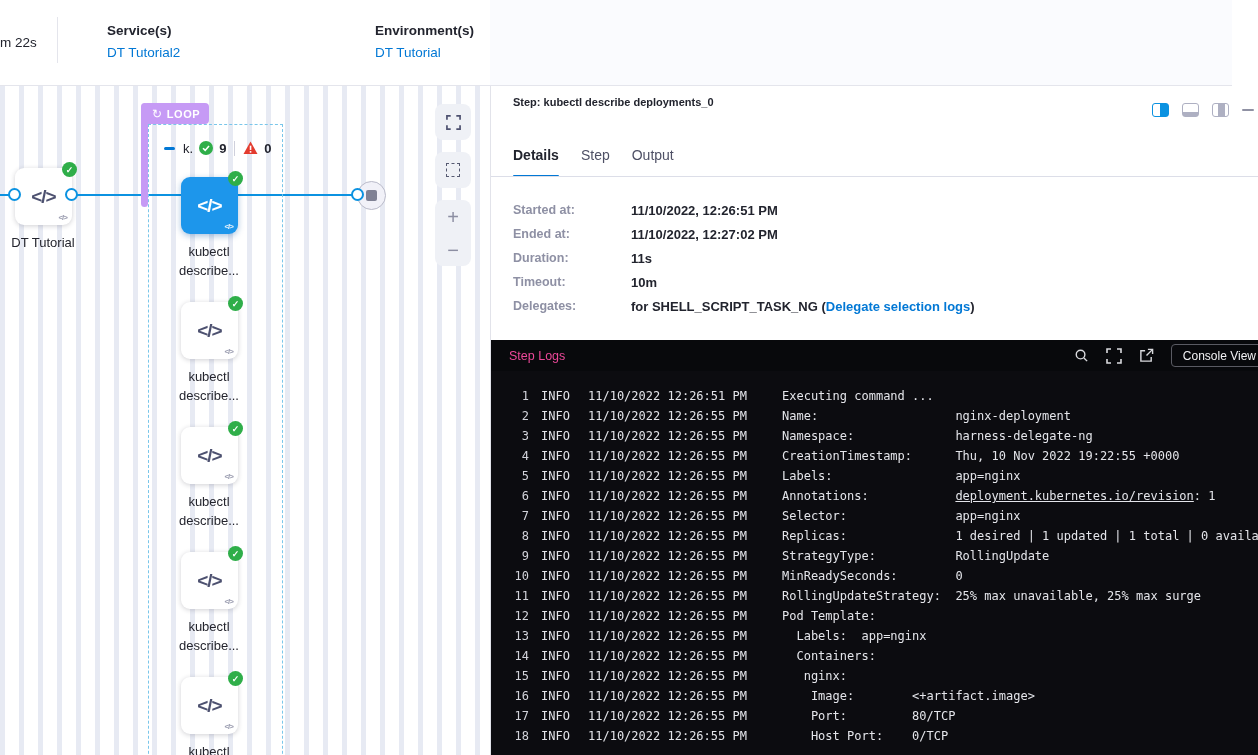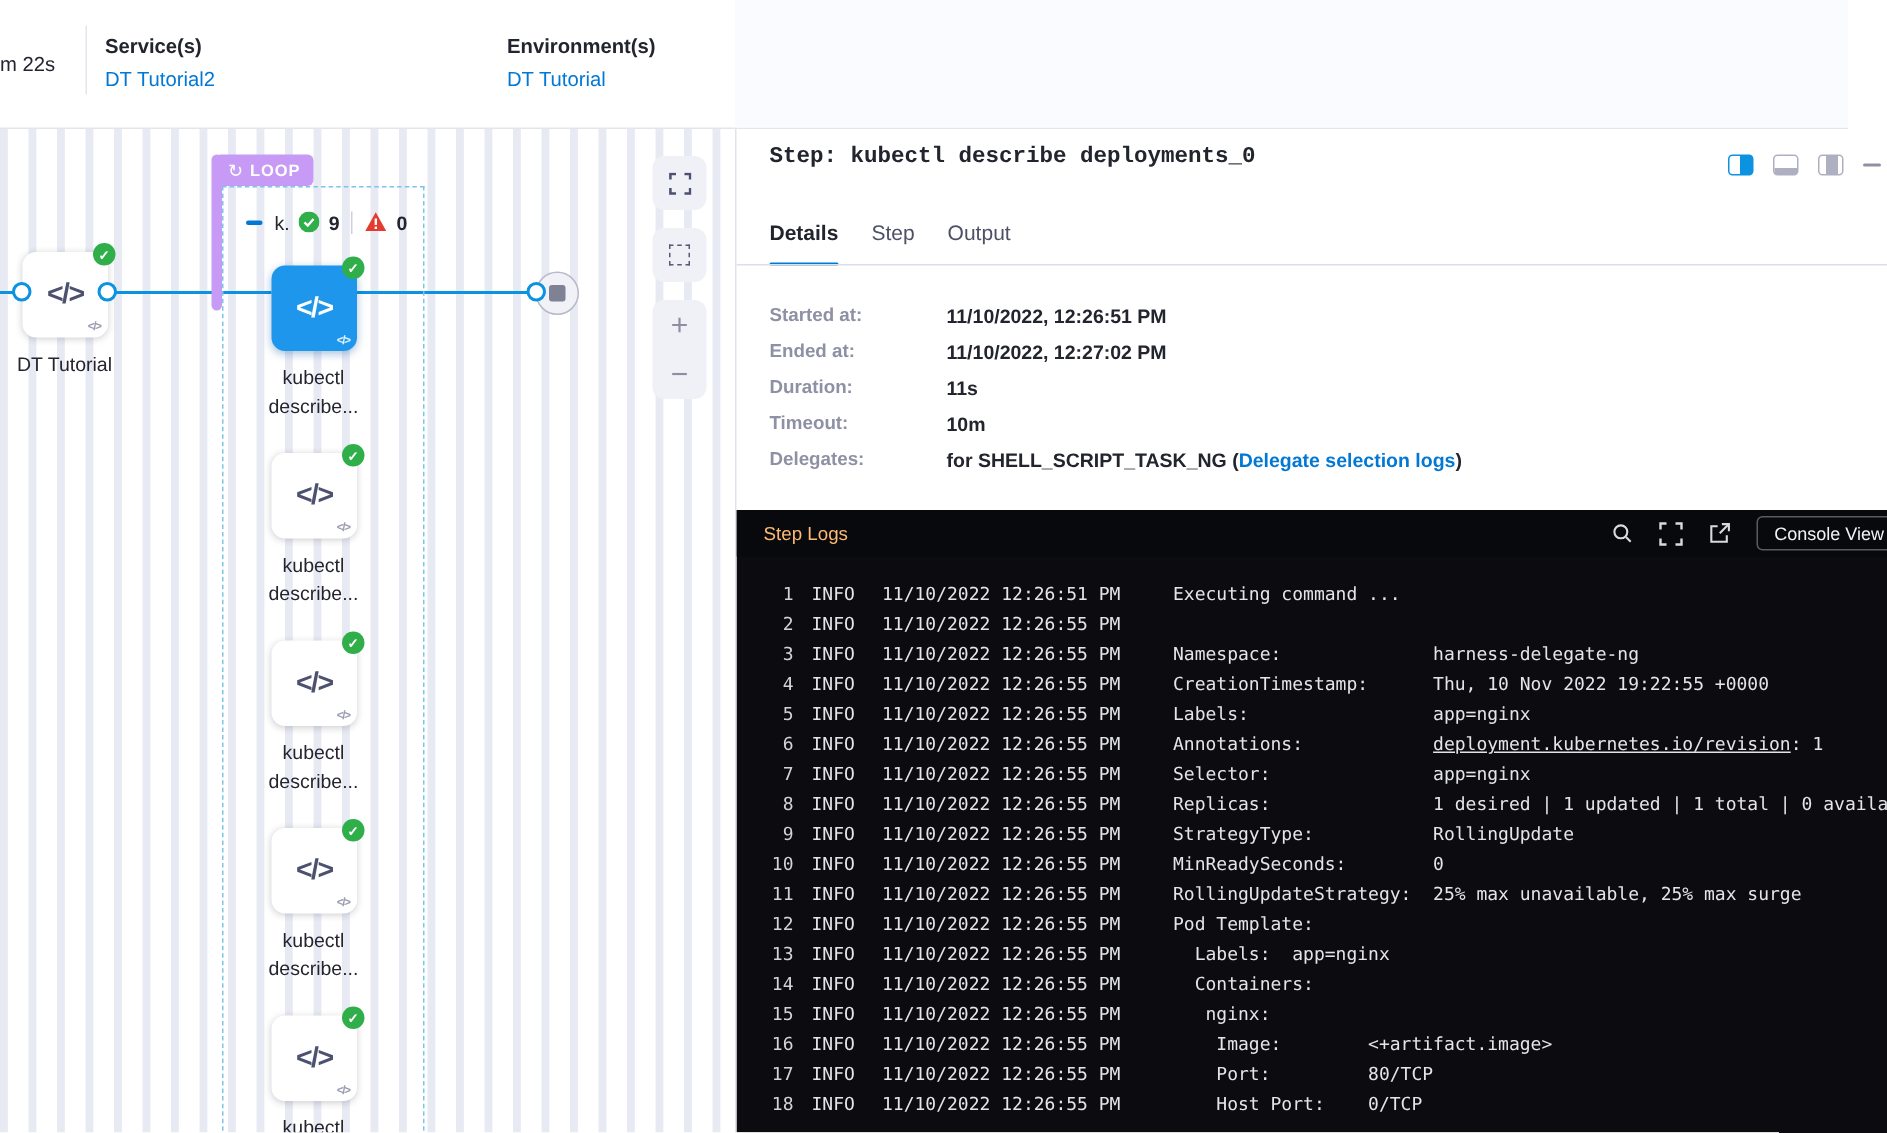--- a/index.html
+++ b/index.html
@@ -5,21 +5,21 @@
   * { box-sizing: border-box; margin: 0; padding: 0; }
   html,body { width:1258px; height:755px; overflow:hidden; background:#fff;
     font-family:"Liberation Sans", sans-serif; position:relative; }
 
   
   .topbar { position:absolute; left:0; top:0; width:1232px; height:86px;
     background:#fff; border-bottom:1px solid #e4e5ec; z-index:5; }
   .topbar-right-tint { position:absolute; left:490px; top:0; right:0; bottom:0; background:#fafbfe; }
   .duration { position:absolute; left:0; top:35px; font-size:13.5px; color:#22242e; }
   .topbar-divider { position:absolute; left:57px; top:17px; width:1px; height:46px; background:#e4e5ec; }
-  .meta-block { position:absolute; top:23px; }
+  .meta-block { position:absolute; top:23px;margin-left:37px; }
   .meta-block .meta-label { font-size:13.5px; font-weight:700; color:#22242e; margin-bottom:7px; }
   .meta-block .meta-link { font-size:13.5px; color:#0278d5; cursor:pointer; }
   .meta-services { left:70px; } .meta-environments { left:338px; }
 
   
   .canvas { position:absolute; left:0; top:86px; width:490px; height:669px; overflow:hidden;
     background-color:#fff;
     background-image: linear-gradient(90deg, #e7eaf3 5px, transparent 5px);
     background-size: 19px 19px; }
 
@@ -72,21 +72,21 @@
   .ctl-btn { width:36px; height:36px; background:#eff1f6; border-radius:8px; display:flex;
     align-items:center; justify-content:center; cursor:pointer; margin-bottom:12px; }
   .ctl-zoom { width:36px; height:66px; background:#eff1f6; border-radius:8px; display:flex;
     flex-direction:column; align-items:center; justify-content:space-around; }
   .zoom-glyph { font-size:20px; color:#8c8ea2; line-height:1; cursor:pointer; }
   .marquee-square { width:14px; height:14px; border:1.5px dashed #565a72; }
 
   
   .panel { position:absolute; left:490px; top:86px; width:768px; height:669px; background:#fff;
     border-left:1px solid #e2e3ea; overflow:hidden; }
-  .panel-title { position:absolute; left:22px; top:10px; font-size:15px; font-weight:700; color:#22242e;font-family:Liberation Mono, monospace; }
+  .panel-title { position:absolute; left:22px; top:10px; font-size:11px; font-weight:700; color:#22242e; }
   .view-icons { position:absolute; right:4px; top:17px; display:flex; align-items:center; gap:13px; }
   .vi-box { width:17px; height:14px; border-radius:3px; cursor:pointer; }
   .vi-split { border:1.5px solid #0b92e1;
     background:linear-gradient(90deg,#fff 46%,#0b92e1 46%); }
   .vi-bottom { border:1.5px solid #aeb0c2;
     background:linear-gradient(0deg,#aeb0c2 36%,#fff 36%); }
   .vi-right { border:1.5px solid #aeb0c2;
     background:linear-gradient(90deg,#fff 30%,#aeb0c2 30%,#aeb0c2 82%,#fff 82%); }
   .vi-minus { width:12px; height:2.5px; background:#8f91a3; border-radius:2px; cursor:pointer; }
 
@@ -100,21 +100,21 @@
   .details { position:absolute; left:22px; top:112px; }
   .detail-row { height:24px; display:flex; align-items:center; }
   .detail-label { width:118px; font-size:12.5px; font-weight:700; color:#8e90a4; }
   .detail-value { font-size:13px; font-weight:700; color:#22242e;text-align:right; }
   .delegate-link { color:#0278d5; cursor:pointer; }
 
   
   .logs { position:absolute; left:0; top:254px; right:0; bottom:0; background:#0c0c10; }
   .logs-header { position:absolute; left:0; top:0; right:0; height:31px; background:#08090c;
     display:flex; align-items:center; padding-left:18px; }
-  .logs-title { font-size:12.5px; color:#fdba74; }
+  .logs-title { font-size:12.5px; color:#ec4899; }
   .logs-toolbar { margin-left:auto; display:flex; align-items:center; gap:17px; margin-right:-10px; }
   .logs-toolbar svg { display:block; cursor:pointer; }
   .console-view-btn { border:1px solid #5a5b63; border-radius:4px; padding:3.5px 11px; font-size:12px;
     color:#f2f2f4; white-space:nowrap; cursor:pointer; background:transparent; }
 
   .log-body { position:absolute; left:0; top:31px; right:0; bottom:0; overflow:hidden;
     padding-top:15px; font-family:"DejaVu Sans Mono", monospace; font-size:12px; }
   .log-line { display:flex; height:20px; line-height:20px; white-space:pre; color:#e4e5ea; }
   .ln-num { width:28px; margin-left:10px; text-align:right; color:#d2d3da; flex-shrink:0; }
   .ln-level { margin-left:12px; width:33px; flex-shrink:0; }
@@ -290,21 +290,21 @@
           <path d="M6.5 3 H2 V14 H13 V9.5" fill="none" stroke="#d9dade" stroke-width="1.5"></path>
           <path d="M9.5 1.5 H14.5 V6.5" fill="none" stroke="#d9dade" stroke-width="1.5"></path>
           <line x1="14" y1="2" x2="8" y2="8" stroke="#d9dade" stroke-width="1.5"></line>
         </svg>
         <span class="console-view-btn">Console View</span>
       </div>
     </div>
     <div class="log-body">
       <div>
           <div class="log-line"><span class="ln-num">1</span><span class="ln-level">INFO</span><span class="ln-time">11/10/2022 12:26:51 PM</span><span class="ln-msg">Executing command ...</span></div>
-          <div class="log-line"><span class="ln-num">2</span><span class="ln-level">INFO</span><span class="ln-time">11/10/2022 12:26:55 PM</span></div>
+          <div class="log-line"><span class="ln-num">2</span><span class="ln-level">INFO</span><span class="ln-time">11/10/2022 12:26:55 PM</span><span class="ln-msg">Name:                   nginx-deployment</span></div>
           <div class="log-line"><span class="ln-num">3</span><span class="ln-level">INFO</span><span class="ln-time">11/10/2022 12:26:55 PM</span><span class="ln-msg">Namespace:              harness-delegate-ng</span></div>
           <div class="log-line"><span class="ln-num">4</span><span class="ln-level">INFO</span><span class="ln-time">11/10/2022 12:26:55 PM</span><span class="ln-msg">CreationTimestamp:      Thu, 10 Nov 2022 19:22:55 +0000</span></div>
           <div class="log-line"><span class="ln-num">5</span><span class="ln-level">INFO</span><span class="ln-time">11/10/2022 12:26:55 PM</span><span class="ln-msg">Labels:                 app=nginx</span></div>
           <div class="log-line"><span class="ln-num">6</span><span class="ln-level">INFO</span><span class="ln-time">11/10/2022 12:26:55 PM</span><span class="ln-msg"><span class="">Annotations:            </span><span class="log-link">deployment.kubernetes.io/revision</span><span class="">: 1</span></span></div>
           <div class="log-line"><span class="ln-num">7</span><span class="ln-level">INFO</span><span class="ln-time">11/10/2022 12:26:55 PM</span><span class="ln-msg">Selector:               app=nginx</span></div>
           <div class="log-line"><span class="ln-num">8</span><span class="ln-level">INFO</span><span class="ln-time">11/10/2022 12:26:55 PM</span><span class="ln-msg">Replicas:               1 desired | 1 updated | 1 total | 0 available</span></div>
           <div class="log-line"><span class="ln-num">9</span><span class="ln-level">INFO</span><span class="ln-time">11/10/2022 12:26:55 PM</span><span class="ln-msg">StrategyType:           RollingUpdate</span></div>
           <div class="log-line"><span class="ln-num">10</span><span class="ln-level">INFO</span><span class="ln-time">11/10/2022 12:26:55 PM</span><span class="ln-msg">MinReadySeconds:        0</span></div>
           <div class="log-line"><span class="ln-num">11</span><span class="ln-level">INFO</span><span class="ln-time">11/10/2022 12:26:55 PM</span><span class="ln-msg">RollingUpdateStrategy:  25% max unavailable, 25% max surge</span></div>
           <div class="log-line"><span class="ln-num">12</span><span class="ln-level">INFO</span><span class="ln-time">11/10/2022 12:26:55 PM</span><span class="ln-msg">Pod Template:</span></div>

